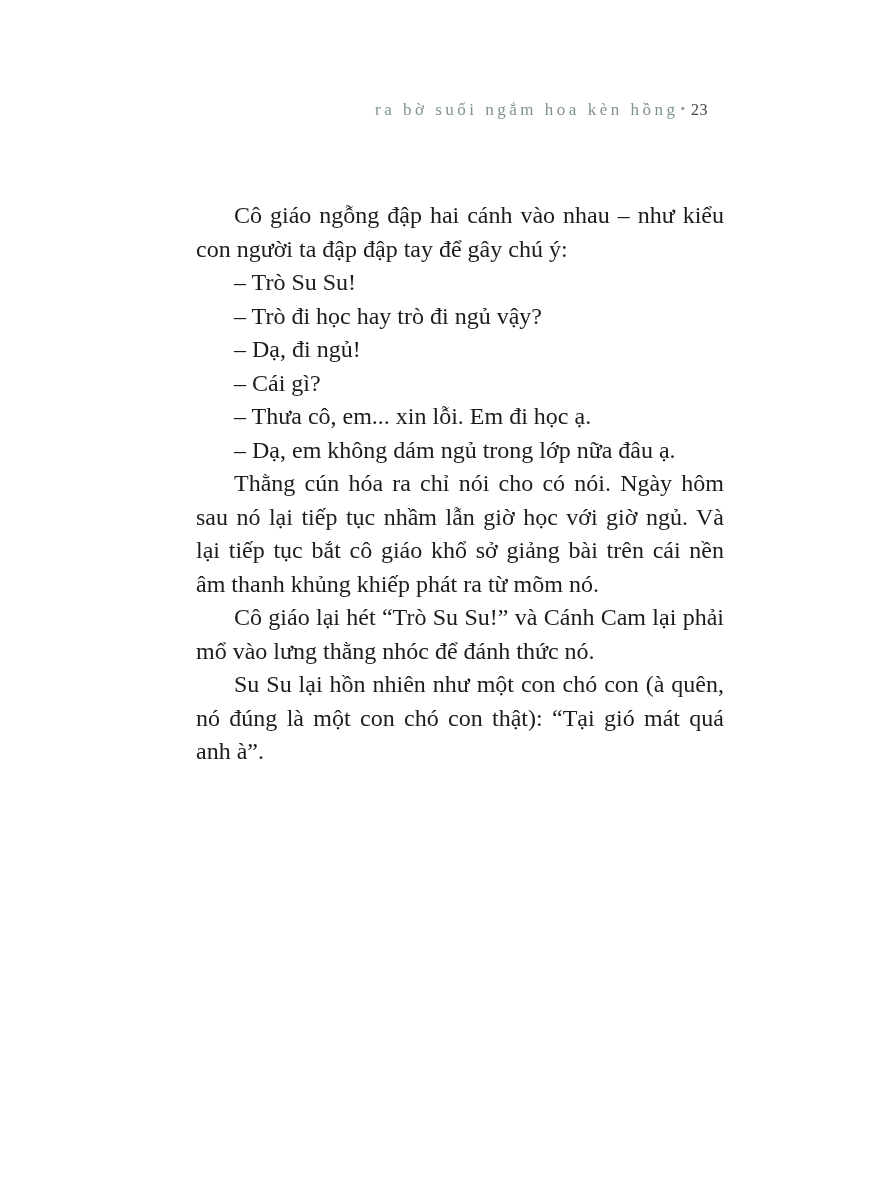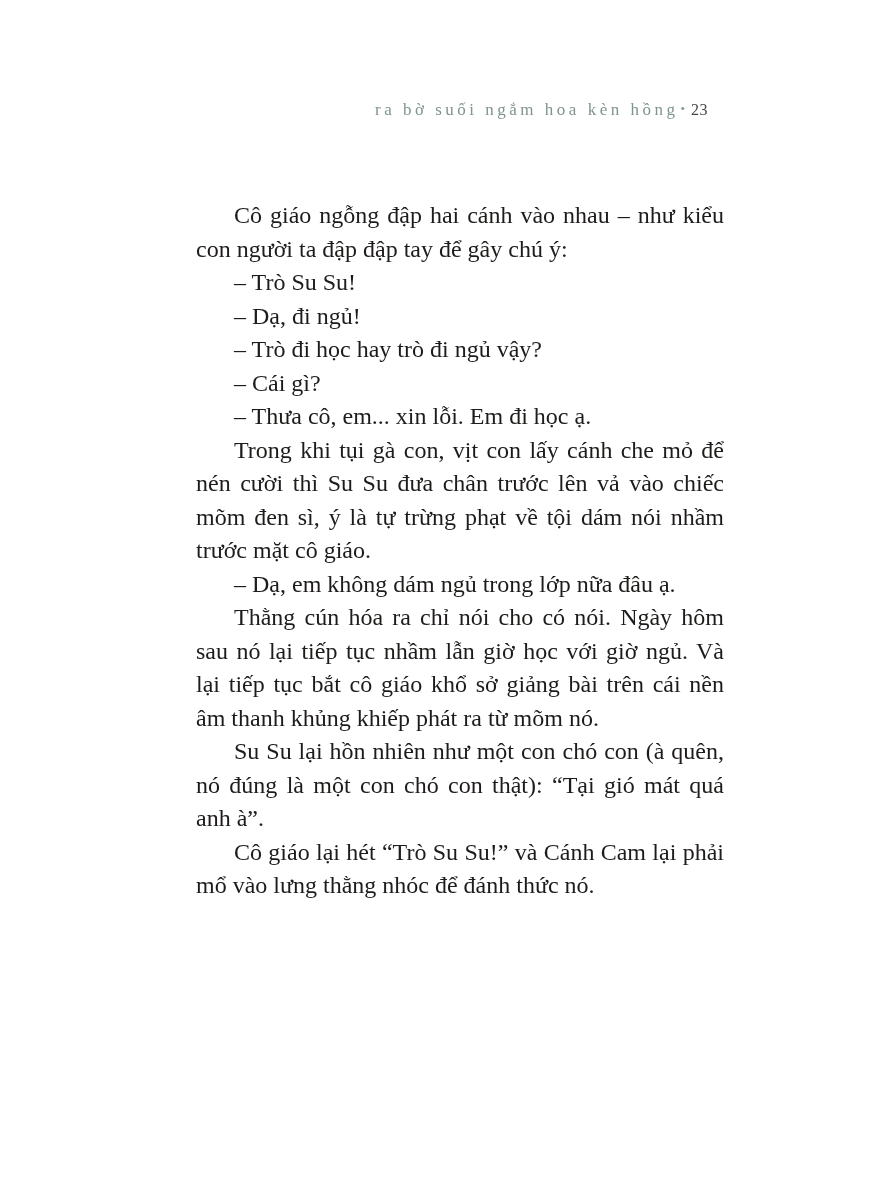--- a/index.html
+++ b/index.html
@@ -57,23 +57,22 @@
 <body>
 
 <div class="page">
   <div class="running-head">
     <span>ra bờ suối ngắm hoa kèn hồng</span><span class="dot">•</span><span class="pagenum">23</span>
   </div>
 
   <div class="text-block">
       <p>Cô giáo ngỗng đập hai cánh vào nhau – như kiểu con người ta đập đập tay để gây chú ý:</p>
       <p>– Trò Su Su!</p>
+      <p>– Trò đi học hay trò đi ngủ vậy?</p>
       <p>– Dạ, đi ngủ!</p>
-      <p>– Trò đi học hay trò đi ngủ vậy?</p>
       <p>– Cái gì?</p>
       <p>– Thưa cô, em... xin lỗi. Em đi học ạ.</p>
-      <p>Trong khi tụi gà con, vịt con lấy cánh che mỏ để nén cười thì Su Su đưa chân trước lên vả vào chiếc mõm đen sì, ý là tự trừng phạt về tội dám nói nhầm trước mặt cô giáo.</p>
       <p>– Dạ, em không dám ngủ trong lớp nữa đâu ạ.</p>
       <p>Thằng cún hóa ra chỉ nói cho có nói. Ngày hôm sau nó lại tiếp tục nhầm lẫn giờ học với giờ ngủ. Và lại tiếp tục bắt cô giáo khổ sở giảng bài trên cái nền âm thanh khủng khiếp phát ra từ mõm nó.</p>
+      <p>Cô giáo lại hét “Trò Su Su!” và Cánh Cam lại phải mổ vào lưng thằng nhóc để đánh thức nó.</p>
       <p>Su Su lại hồn nhiên như một con chó con (à quên, nó đúng là một con chó con thật): “Tại gió mát quá anh à”.</p>
-      <p>Cô giáo lại hét “Trò Su Su!” và Cánh Cam lại phải mổ vào lưng thằng nhóc để đánh thức nó.</p>
     </div>
 </div>
 
 </body></html>

